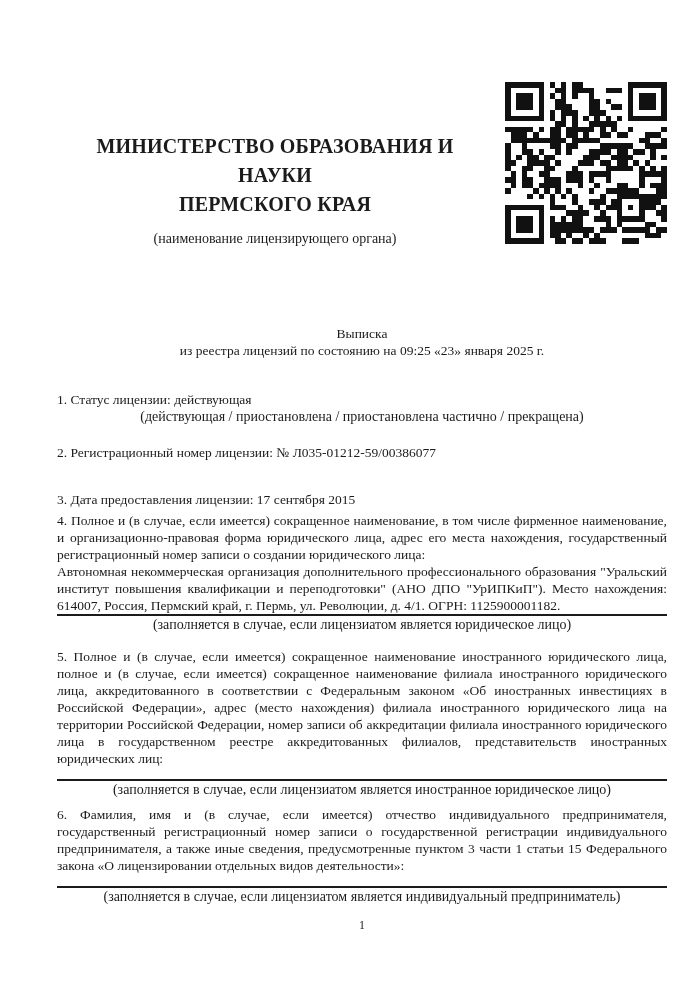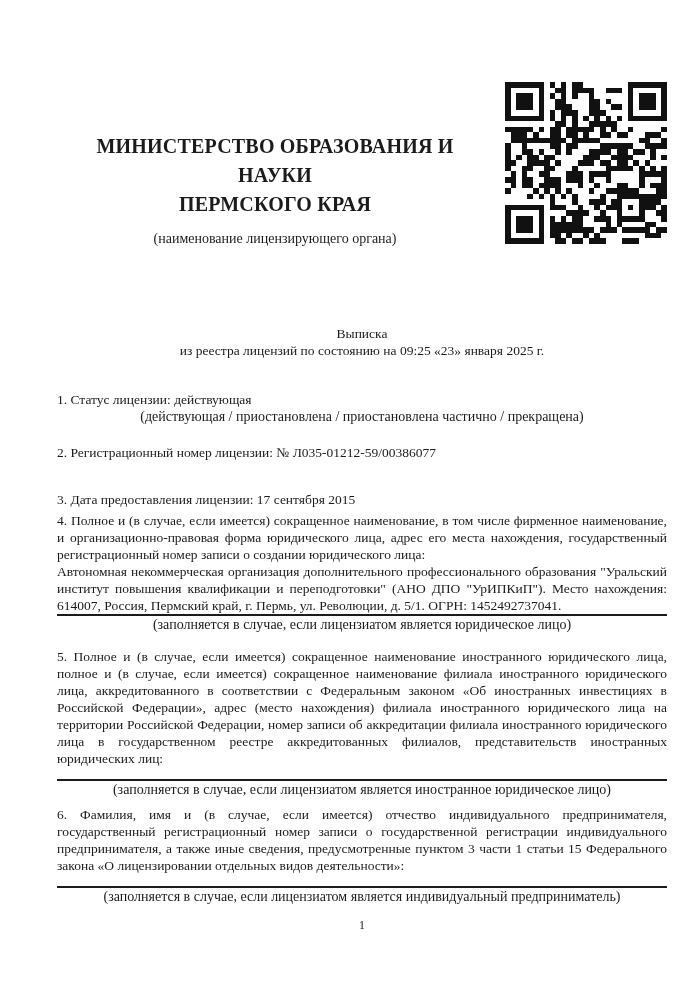--- a/index.html
+++ b/index.html
@@ -510,21 +510,21 @@
   <div class="item" id="item2">
     <div>2. Регистрационный номер лицензии: № Л035-01212-59/00386077</div>
   </div>
 
   <div class="item" id="item3">
     <div>3. Дата предоставления лицензии: 17 сентября 2015</div>
   </div>
 
   <div class="item justify" id="item4">
     <div>4. Полное и (в случае, если имеется) сокращенное наименование, в том числе фирменное наименование, и организационно-правовая форма юридического лица, адрес его места нахождения, государственный регистрационный номер записи о создании юридического лица:</div>
-    <div>Автономная некоммерческая организация дополнительного профессионального образования "Уральский институт повышения квалификации и переподготовки" (АНО ДПО "УрИПКиП"). Место нахождения: 614007, Россия, Пермский край, г. Пермь, ул. Революции, д. 5/1. ОГРН: 1452492737041.</div>
+    <div>Автономная некоммерческая организация дополнительного профессионального образования "Уральский институт повышения квалификации и переподготовки" (АНО ДПО "УрИПКиП"). Место нахождения: 614007, Россия, Пермский край, г. Пермь, ул. Революции, д. 4/1. ОГРН: 1125900001182.</div>
     <div class="rule"></div>
     <div class="item-caption">(заполняется в случае, если лицензиатом является юридическое лицо)</div>
   </div>
 
   <div class="item justify" id="item5">
     <div>5. Полное и (в случае, если имеется) сокращенное наименование иностранного юридического лица, полное и (в случае, если имеется) сокращенное наименование филиала иностранного юридического лица, аккредитованного в соответствии с Федеральным законом «Об иностранных инвестициях в Российской Федерации», адрес (место нахождения) филиала иностранного юридического лица на территории Российской Федерации, номер записи об аккредитации филиала иностранного юридического лица в государственном реестре аккредитованных филиалов, представительств иностранных юридических лиц:</div>
     <div class="blank-line"></div>
     <div class="rule"></div>
     <div class="item-caption">(заполняется в случае, если лицензиатом является иностранное юридическое лицо)</div>
   </div>

